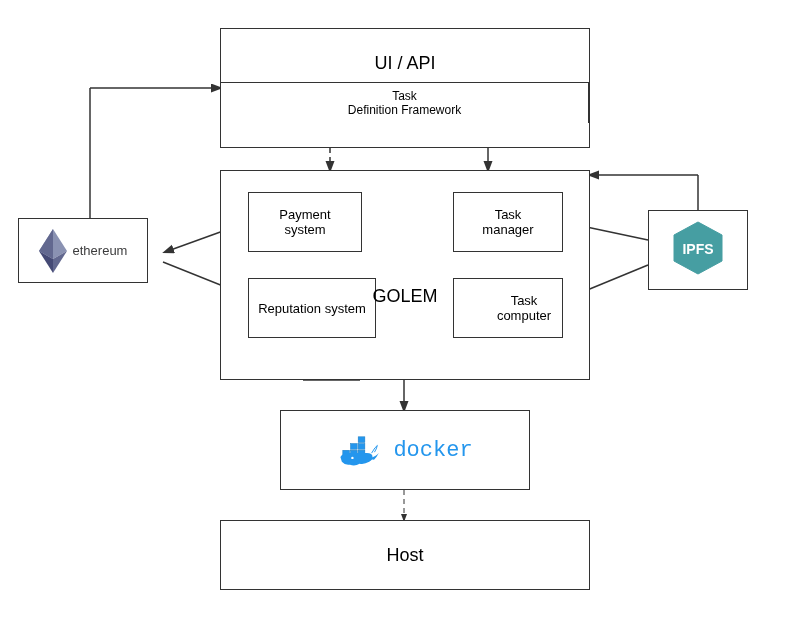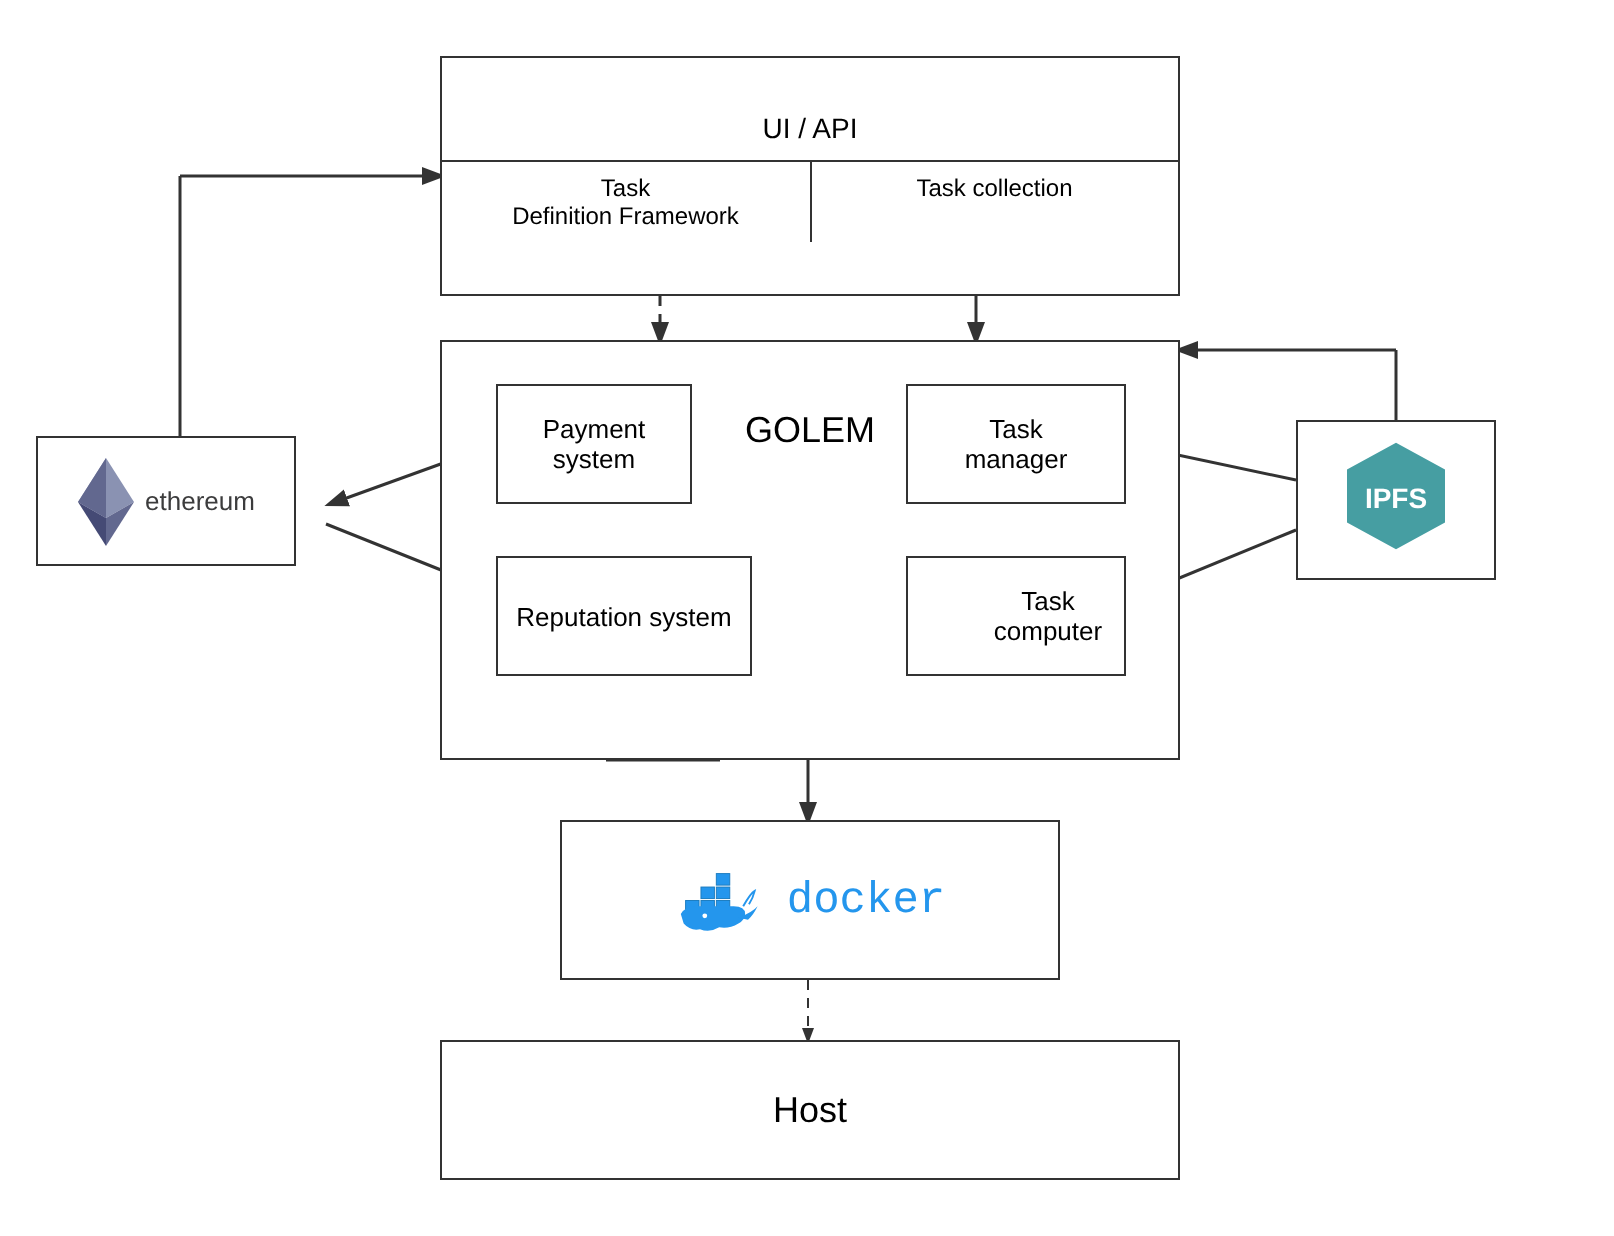--- a/index.html
+++ b/index.html
@@ -27,21 +27,21 @@
       text-align: center;
       font-size: 14px;
     }
     
     .box-ui-api {
       left: 220px; top: 28px;
       width: 370px; height: 120px;
       flex-direction: column;
     }
     .box-ui-api-title {
-      font-size: 14px;
+      font-size: 18px;
       margin-bottom: 8px;
     }
     .box-ui-api-inner {
       display: flex;
       width: 100%;
       border-top: 1px solid #333;
     }
     .box-ui-api-left {
       flex: 1;
       border-right: 1px solid #333;
@@ -64,28 +64,28 @@
       align-items: flex-start;
       padding: 8px;
     }
     .golem-label {
       position: absolute;
       left: 220px; top: 170px;
       width: 370px;
       text-align: center;
       font-size: 18px;
       font-weight: normal;
-      padding-top: 35px;
+      padding-top: 116px;
       pointer-events: none;
       z-index: 1;
     }
     
     .box-payment {
       left: 248px; top: 192px;
-      width: 98px; height: 60px;
+      width: 114px; height: 60px;
       font-size: 13px;
     }
     .box-task-manager {
       left: 453px; top: 192px;
       width: 110px; height: 60px;
       font-size: 13px;
     }
     .box-reputation {
       left: 248px; top: 278px;
       width: 128px; height: 60px;
@@ -210,21 +210,20 @@
     <line x1="698" y1="175" x2="590" y2="175" stroke="#333" stroke-width="1.5" marker-end="url(#arrow)"></line>
 
     <line x1="90" y1="218" x2="90" y2="88" stroke="#333" stroke-width="1.5"></line>
     <line x1="90" y1="88" x2="220" y2="88" stroke="#333" stroke-width="1.5" marker-end="url(#arrow)"></line>
   </svg>
 
   <div class="box box-ui-api">
     <div class="box-ui-api-title">UI / API</div>
     <div class="box-ui-api-inner">
       <div class="box-ui-api-left">Task<br>Definition  Framework</div>
-      <div class="box-ui-api-right">Task collection</div>
     </div>
   </div>
 
   <div class="box box-golem"></div>
   <div class="golem-label">GOLEM</div>
 
   <div class="box box-payment">
     <span>Payment<br>system</span>
   </div>
 

